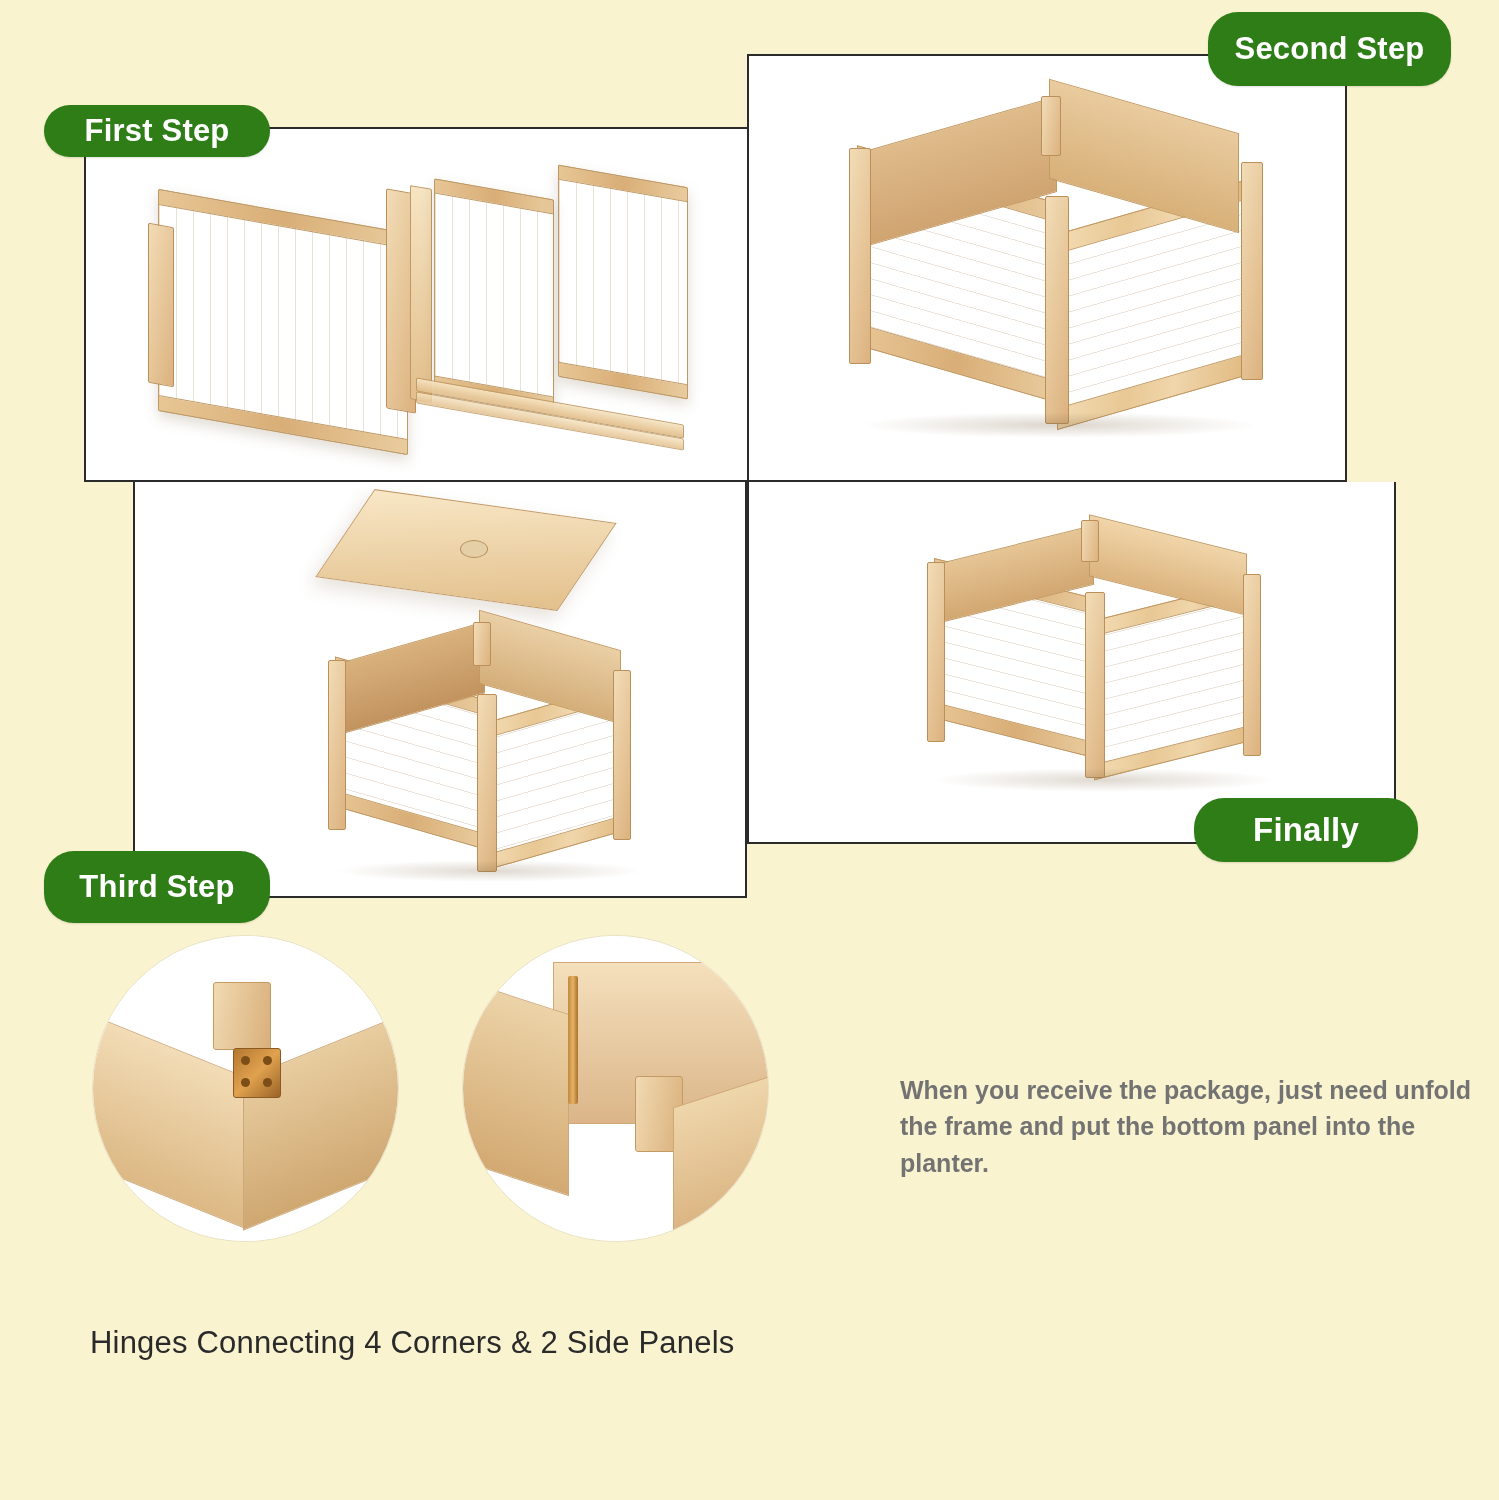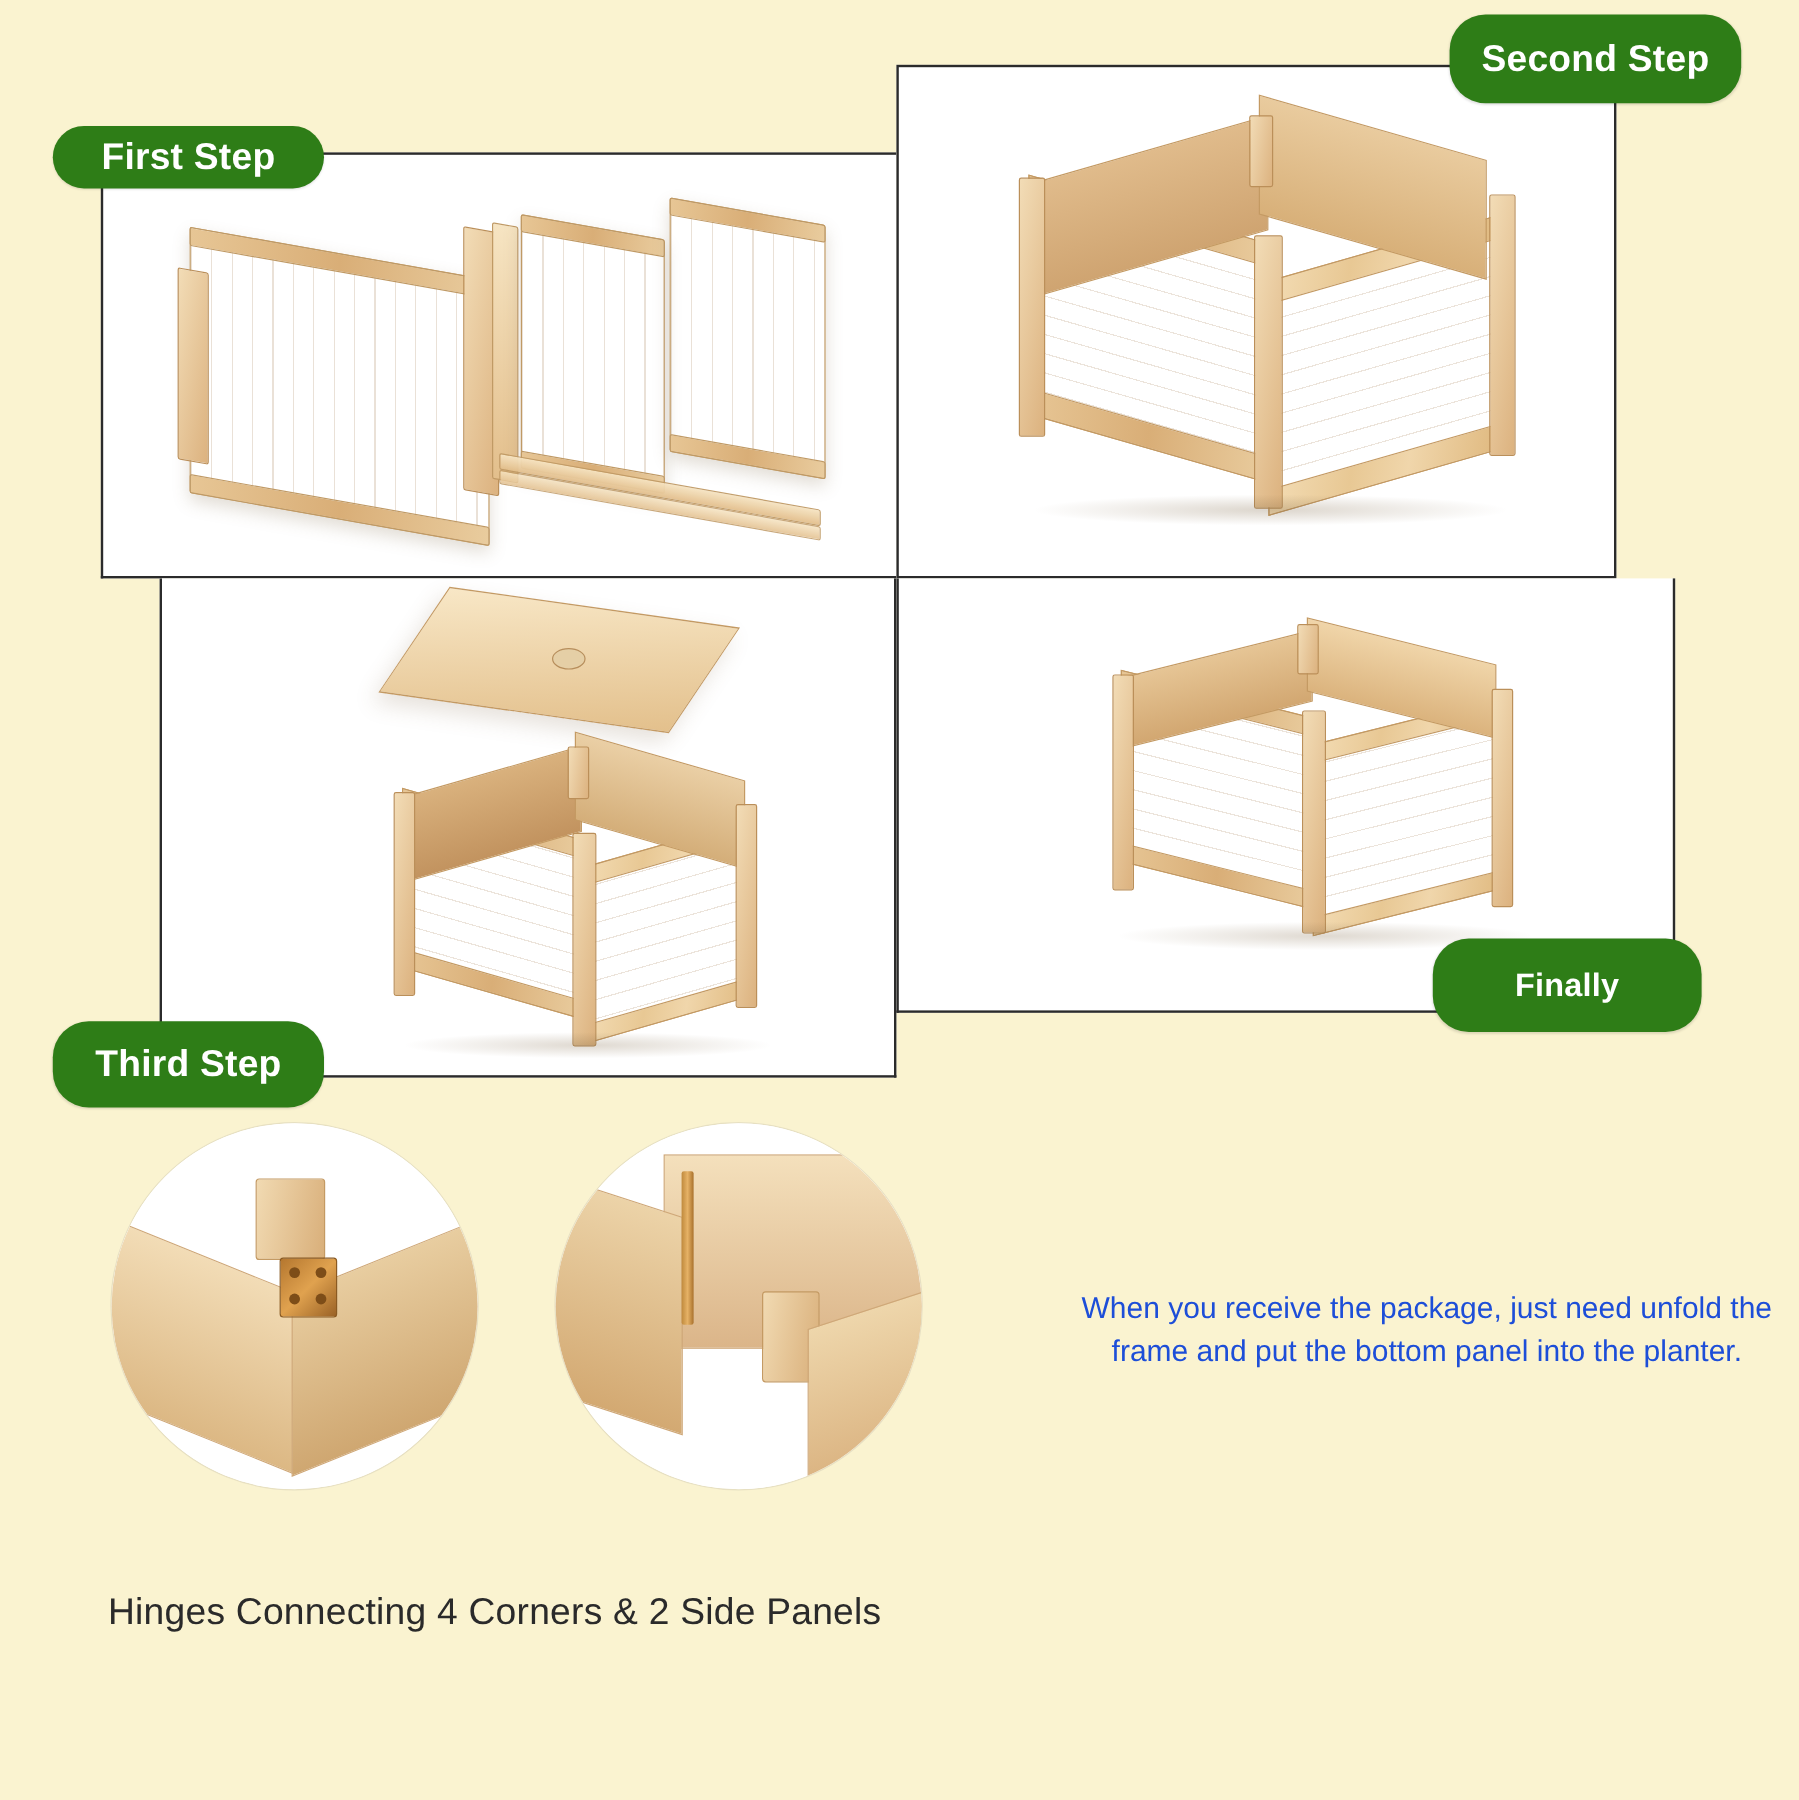--- a/index.html
+++ b/index.html
@@ -45,21 +45,21 @@
     display: flex;
     align-items: center;
     justify-content: center;
     letter-spacing: .2px;
     white-space: nowrap;
     box-shadow: 0 1px 2px rgba(0,0,0,.12);
   }
   .badge.b1 { left: 44px;   top: 105px; width: 226px; height: 52px;  font-size: 31px; }
   .badge.b2 { left: 1208px; top: 12px;  width: 243px; height: 74px;  font-size: 31px; }
   .badge.b3 { left: 44px;   top: 851px; width: 226px; height: 72px;  font-size: 31px; }
-  .badge.b4 { left: 1194px; top: 782px; width: 224px; height: 78px;  font-size: 27px; }
+  .badge.b4 { left: 1194px; top: 798px; width: 224px; height: 64px;  font-size: 33px; }
 
   
   .wood-a { background: linear-gradient(100deg,#f3dcb4 0%, #e8c894 35%, #f0d6ab 60%, #dfb87e 100%); }
   .wood-b { background: linear-gradient(95deg,#e7c695 0%, #d9ae77 50%, #e9cc9e 100%); }
   .wood-c { background: linear-gradient(180deg,#f6e4c2 0%, #e3bf8c 100%); }
 
   .plank-tex {
     background-image: repeating-linear-gradient(
       90deg,
       rgba(150,105,55,.20) 0px,
@@ -106,24 +106,23 @@
     font-size: 38px;
     font-weight: bold;
     color: #13301c;
     letter-spacing: .2px;
   }
   .bodycopy {
     position: absolute;
     left: 900px; top: 1072px;
     width: 578px;
     font-size: 25px;
-    font-weight: normal;
+    font-weight: bold;
     line-height: 1.45;
-    color: #1d4ed8;
-    text-align: center;
+    color: #737373;
   }
   .caption {
     position: absolute;
     left: 90px; top: 1325px;
     width: 900px;
     font-size: 31px;
     color: #2a2a2a;
     letter-spacing: .2px;
   }
 </style>

